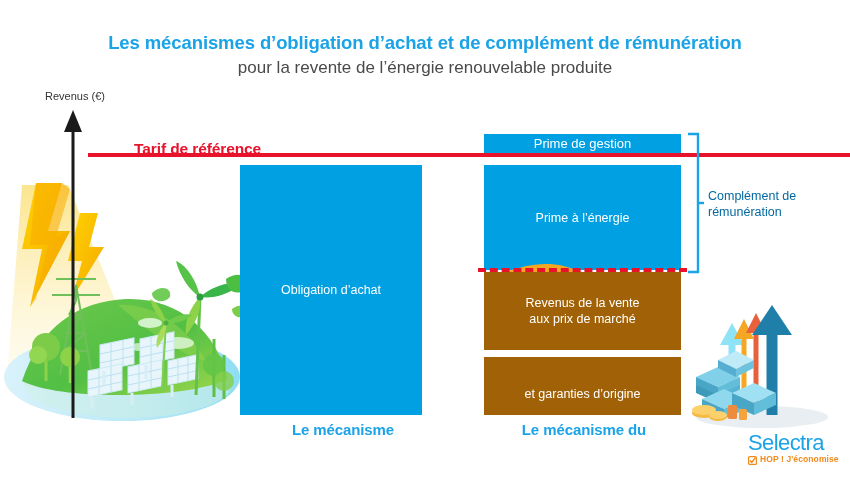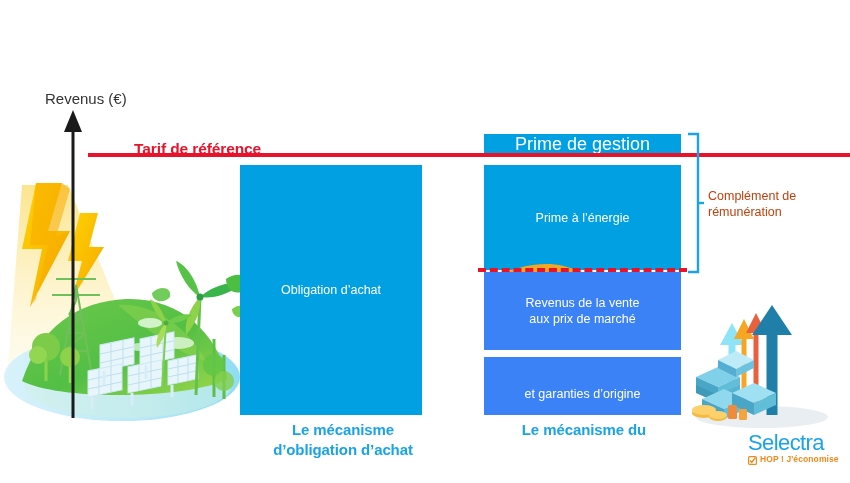--- a/index.html
+++ b/index.html
@@ -18,21 +18,21 @@
     font-size:18.5px;font-weight:bold;color:#1ba3e8;
     letter-spacing:-0.1px;line-height:26px;
   }
   .title-2{
     font-size:17px;color:#4a4a4a;line-height:24px;font-weight:normal;
   }
 
   
   .axis-label{
     position:absolute;left:45px;top:90px;
-    font-size:15px;color:#333;white-space:nowrap;
+    font-size:11px;color:#333;white-space:nowrap;
   }
   .axis-arrow{position:absolute;left:62px;top:108px;}
 
   
   .ref-line{
     position:absolute;left:88px;top:153px;width:762px;height:4px;
     background:#e8132b;
   }
   .ref-text{
     position:absolute;left:90px;top:140px;
@@ -45,27 +45,27 @@
   .bar{
     position:absolute;
     display:flex;align-items:center;justify-content:center;
     text-align:center;
     color:#ffffff;
     font-size:12.5px;
     line-height:16px;
     box-sizing:border-box;
   }
   .bar.blue{background:#00a0e3;}
-  .bar.orange{background:#3b82f6;}
+  .bar.orange{background:#a16207;}
 
   
   .bar-obligation{left:240px;top:165px;width:182px;height:250px;}
 
   
-  .bar-gestion{left:484px;top:134px;width:197px;height:19px;font-size:18px;}
+  .bar-gestion{left:484px;top:134px;width:197px;height:19px;font-size:13px;}
   .bar-prime{left:484px;top:165px;width:197px;height:105px;text-align:right;}
 
   .bar-marche{left:484px;top:272px;width:197px;height:78px;}
   .bar-capacites{left:484px;top:357px;width:197px;height:58px;}
 
   
   .wave{
     position:absolute;left:484px;top:258px;width:197px;height:22px;
     overflow:hidden;
   }
@@ -73,21 +73,21 @@
   
   .dashed-line{
     position:absolute;left:478px;top:268px;width:209px;height:0;
     border-top:4px dashed #e8132b;
   }
 
   
   .brace{position:absolute;left:686px;top:132px;}
   .brace-label{
     position:absolute;left:708px;top:188px;width:120px;
-    font-size:12.5px;color:#c2410c;line-height:16px;
+    font-size:12.5px;color:#0369a1;line-height:16px;
   }
 
   
   .caption{
     position:absolute;text-align:center;
     font-size:15px;font-weight:bold;color:#1ba3e8;
     line-height:20px;letter-spacing:-0.1px;
   }
   .caption-left{left:228px;top:420px;width:230px;}
   .caption-right{left:466px;top:420px;width:236px;}
@@ -106,20 +106,24 @@
     font-size:8.5px;font-weight:bold;color:#f08a1c;
     letter-spacing:0.1px;line-height:11px;white-space:nowrap;
     display:flex;align-items:flex-end;gap:3px;
   }
 </style>
 </head>
 <body>
 
 <div id="stage">
 
+  <div class="title-wrap">
+    <div class="title-1">Les mécanismes d’obligation d’achat et de complément de rémunération</div>
+    <div class="title-2">pour la revente de l’énergie renouvelable produite</div>
+  </div>
 
   <div class="illus-left">
     <svg width="245" height="250" viewBox="0 0 245 250" xmlns="http://www.w3.org/2000/svg">
       <defs>
         <linearGradient id="beam" x1="0" y1="0" x2="0" y2="1">
           <stop offset="0%" stop-color="#fbe07a" stop-opacity="0.85"></stop>
           <stop offset="100%" stop-color="#fdf6d2" stop-opacity="0.25"></stop>
         </linearGradient>
         <linearGradient id="hillg" x1="0" y1="0" x2="1" y2="1">
           <stop offset="0%" stop-color="#6ec94b"></stop>
@@ -282,21 +286,20 @@
       <path d="M12 71 L18 71" stroke="#1ba3e8" stroke-width="2.4" fill="none"></path>
     </svg>
   </div>
   <div class="brace-label">
     <span>Complément de</span><br>
     <span>rémunération</span>
   </div>
 
   <div class="caption caption-left">
     <span>Le mécanisme</span><br>
-    <span>d’obligation d’achat</span>
   </div>
   <div class="caption caption-right">
     <span>Le mécanisme du</span><br>
   </div>
 
   <div class="illus-right">
     <svg width="155" height="125" viewBox="0 0 155 125" xmlns="http://www.w3.org/2000/svg">
       <ellipse cx="74" cy="112" rx="66" ry="11" fill="#e9eef2"></ellipse>
 
       <g>

